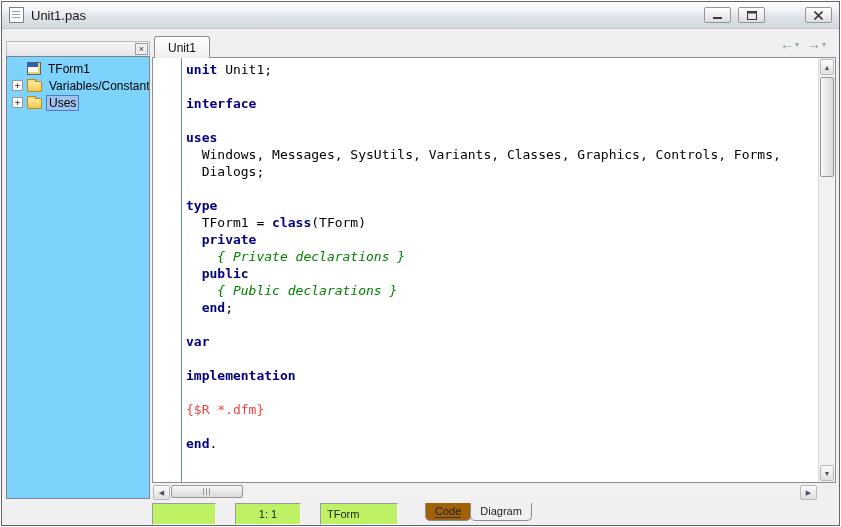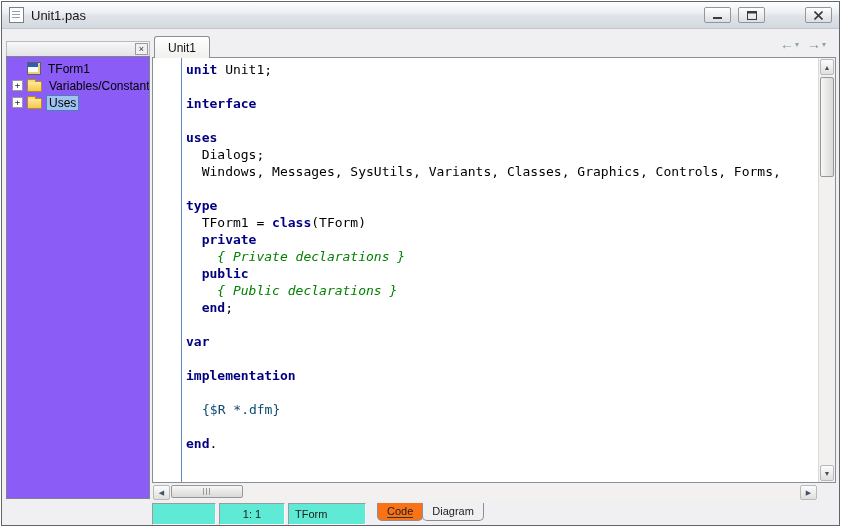--- a/index.html
+++ b/index.html
@@ -30,21 +30,21 @@
   .explorer { width:144px; display:flex; flex-direction:column; margin-top:9px; margin-bottom:26px; }
   .explorer-header {
     height:15px; display:flex; justify-content:flex-end; align-items:center;
     border:1px solid #b9b9be; border-bottom:none; background:linear-gradient(#f7f7f8,#e4e4e8); padding-right:1px;
   }
   .explorer-close {
     width:13px; height:12px; font-size:9px; line-height:10px; text-align:center;
     color:#33333a; border:1px solid #9a9aa0; background:#f0eff2; cursor:default;
   }
   .tree {
-    flex:1; background:#8b5cf6; border:1px solid #7f838c; overflow:hidden;
+    flex:1; background:#7dd3fc; border:1px solid #7f838c; overflow:hidden;
     font-size:12px; color:#000; padding-top:3px;
   }
   .tree-row { display:flex; align-items:center; height:17px; padding-left:5px; white-space:nowrap; }
   .expander { width:11px; height:11px; margin-right:4px; flex:0 0 auto; }
   .expander.box {
     border:1px solid #9a9a9e; background:#fff; color:#2b2b2b;
     font-size:9px; line-height:9px; text-align:center; font-family:"DejaVu Sans Mono", monospace;
   }
   .tree-icon { flex:0 0 auto; margin-right:4px; }
   .form-icon { width:14px; height:13px; border:1px solid #5a5f6a;
@@ -70,21 +70,21 @@
   .editor-wrap { flex:1; min-height:0; display:flex; background:#fff; border:1px solid #8a8e97; position:relative; }
   .code-area {
     flex:1; min-width:0; position:relative; overflow:hidden; padding:3px 0 1px 33px;
     font-family:"DejaVu Sans Mono", monospace; font-size:13px; line-height:17px; cursor:text;
   }
   .gutter-line { position:absolute; left:28px; top:0; bottom:0; width:1px; background:#5f87c4; }
   .code-line { height:17px; white-space:pre; }
   .seg-k { color:#000080; font-weight:bold; }
   .seg-p { color:#000000; }
   .seg-c { color:#008000; font-style:italic; }
-  .seg-d { color:#0c4a6e;margin-left:16px; }
+  .seg-d { color:#ef4444; }
   
   .vscroll { width:17px; flex:0 0 auto; background:#f2f1ef; border-left:1px solid #dcdad7; display:flex; flex-direction:column; }
   .scroll-arrow {
     height:16px; display:flex; align-items:center; justify-content:center;
     font-size:7px; color:#44506b; background:linear-gradient(#fcfcfc,#dfdfdd); border:1px solid #b9b9bd; border-radius:2px; margin:1px;
   }
   .vtrack { flex:1; position:relative; }
   .vthumb { position:absolute; top:1px; left:1px; right:1px; height:100px;
     background:linear-gradient(to right,#f7f7f6,#d9d9d6); border:1px solid #96969b; border-radius:2px; }
   .hscroll { height:17px; margin-top:1px; display:flex; align-items:center; background:#f2f1ef; }
@@ -95,31 +95,31 @@
   .htrack { flex:1; align-self:stretch; position:relative; }
   .hthumb { position:absolute; left:0; top:1px; height:13px; width:72px;
     background:linear-gradient(#f7f7f6,#d9d9d6); border:1px solid #96969b; border-radius:2px;
     display:flex; align-items:center; justify-content:center; }
   .grip { width:9px; height:7px;
     background:repeating-linear-gradient(90deg,#9a9a9e 0 1px,transparent 1px 3px); }
   .hcorner { width:18px; align-self:stretch; background:#f0eff2; }
   
   .statusbar { height:22px; margin-top:2px; display:flex; align-items:stretch; font-size:11px; color:#1d1d1d; }
   .sb-panel { border:1px solid; border-color:#9b9b9f #ffffff #ffffff #9b9b9f; display:flex; align-items:center;
-    background:#5eead4; margin-right:3px; }
+    background:#bef264; margin-right:19px; }
   .sb-blank { width:64px; }
   .sb-pos { width:66px; justify-content:center; }
   .sb-modified { width:82px; padding-left:6px; }
   .sb-insert { width:78px; padding-left:6px; }
   .view-tabs { display:flex; align-items:flex-start; margin-left:8px; }
   .vtab {
     padding:2px 9px 3px; border:1px solid #8a8e97; border-top:none; background:#f0eff2;
     border-radius:0 0 5px 5px; margin-right:-1px; cursor:default; font-size:11px;
   }
-  .vtab.active { background:#f97316; z-index:2; position:relative; }
+  .vtab.active { background:#a16207; z-index:2; position:relative; }
   .vtab.active .vtab-label { border-bottom:1px solid #333; }
 </style>
 </head>
 <body>
 
 <div class="window">
 
   <div class="titlebar">
     <span class="doc-icon"></span>
     <span class="title-text">Unit1.pas</span>
@@ -187,22 +187,22 @@
       </div>
 
       <div class="editor-wrap">
         <div class="code-area" id="code">
           <div class="gutter-line"></div>
         <div class="code-line"><span class="seg-k">unit</span><span class="seg-p"> Unit1;</span></div>
             <div class="code-line"></div>
             <div class="code-line"><span class="seg-k">interface</span></div>
             <div class="code-line"></div>
             <div class="code-line"><span class="seg-k">uses</span></div>
+            <div class="code-line"><span class="seg-p">  Windows, Messages, SysUtils, Variants, Classes, Graphics, Controls, Forms,</span></div>
             <div class="code-line"><span class="seg-p">  Dialogs;</span></div>
-            <div class="code-line"><span class="seg-p">  Windows, Messages, SysUtils, Variants, Classes, Graphics, Controls, Forms,</span></div>
             <div class="code-line"></div>
             <div class="code-line"><span class="seg-k">type</span></div>
             <div class="code-line"><span class="seg-p">  TForm1 = </span><span class="seg-k">class</span><span class="seg-p">(TForm)</span></div>
             <div class="code-line"><span class="seg-p">  </span><span class="seg-k">private</span></div>
             <div class="code-line"><span class="seg-c">    { Private declarations }</span></div>
             <div class="code-line"><span class="seg-p">  </span><span class="seg-k">public</span></div>
             <div class="code-line"><span class="seg-c">    { Public declarations }</span></div>
             <div class="code-line"><span class="seg-p">  </span><span class="seg-k">end</span><span class="seg-p">;</span></div>
             <div class="code-line"></div>
             <div class="code-line"><span class="seg-k">var</span></div>

